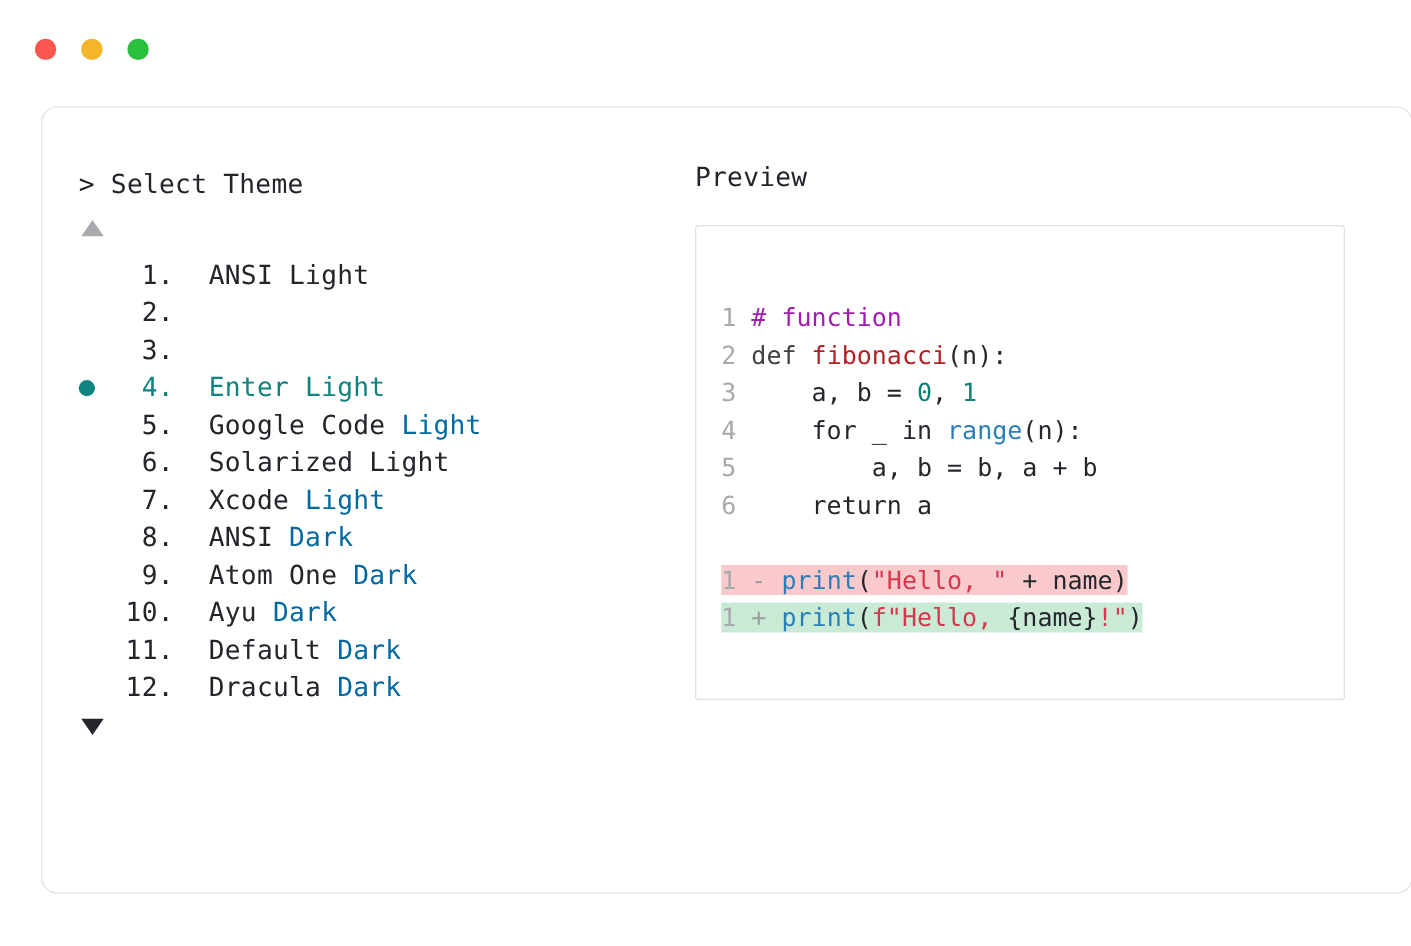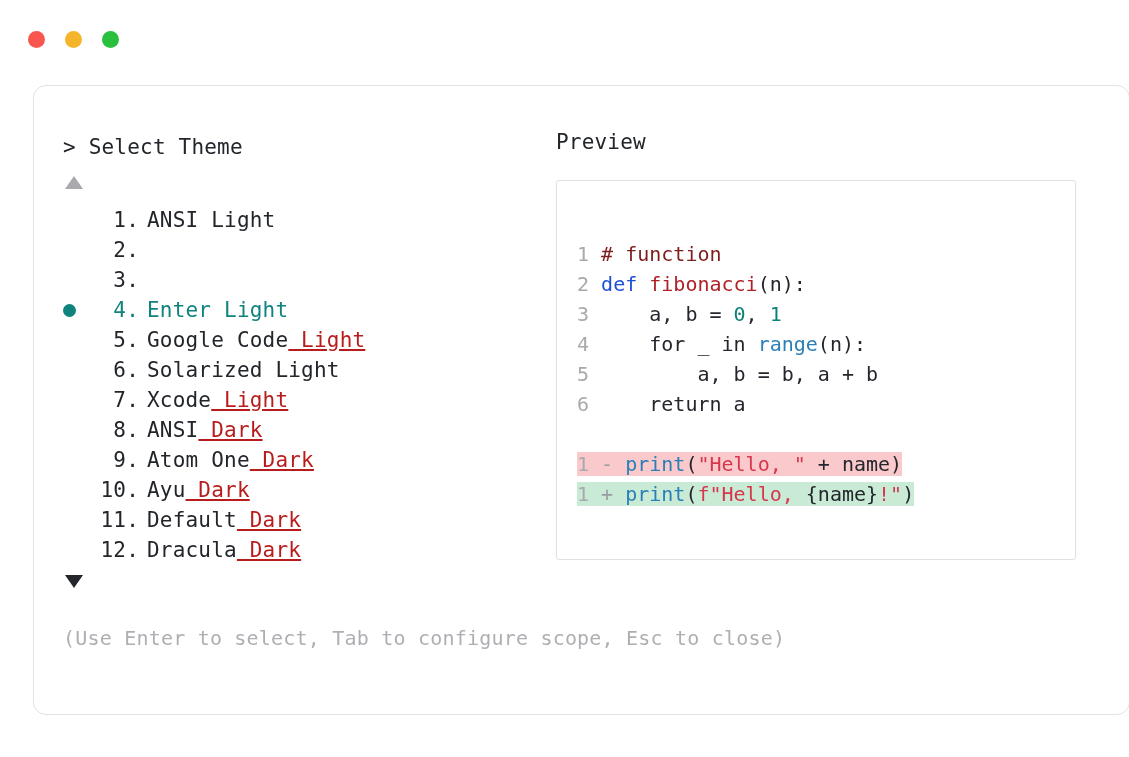--- a/index.html
+++ b/index.html
@@ -125,27 +125,26 @@
   }
   .idx {
     width: 46px;
     flex: 0 0 46px;
     text-align: right;
     color: #22252a;
     letter-spacing: 0.2px;
   }
   .name {
     color: #22252a;
-    margin-left: 8px;
+    margin-left: 28px;
     letter-spacing: 0.2px;
   }
   .variant {
-    color: #b91c1c;
-    letter-spacing: 0.2px;
-    text-decoration: underline;
+    color: #0369a1;
+    letter-spacing: 0.2px;
   }
   .theme-row.selected .idx,
   .theme-row.selected .name,
   .theme-row.selected .variant {
     color: #11837e;
   }
 
   
   .preview-box {
     margin-top: 24px;
@@ -168,26 +167,26 @@
   }
   .code-line {
     height: 30px;
     white-space: pre;
     display: block;
   }
   .ln {
     color: #a8a9ad;
   }
   .tok-plain   { color: #24262c; }
-  .tok-comment { color: #7f1d1d; }
+  .tok-comment { color: #a21caf; }
   .tok-func    { color: #b02128; }
   .tok-num     { color: #0a8077; }
   .tok-builtin { color: #2b7fb8; }
   .tok-str     { color: #d6374c; }
-  .tok-kw      { color: #1d4ed8; }
+  .tok-kw      { color: #404040; }
 
   .spacer-line { height: 30px; }
 
   .diff-del { background: #f9c9cc; }
   .diff-add { background: #c9ebd5; }
   .diff-mark { color: #9a9ba0; }
 
   
   .hint {
     position: absolute;
@@ -236,16 +235,15 @@
     </div>
 
     <div class="col-right">
       <div class="heading">Preview</div>
 
       <div class="preview-box">
         <div class="code" id="code-block"><span class="code-line"><span class="ln">1 </span><span class="tok-comment"># function</span></span><span class="code-line"><span class="ln">2 </span><span class="tok-kw">def </span><span class="tok-func">fibonacci</span><span class="tok-plain">(n):</span></span><span class="code-line"><span class="ln">3 </span><span class="tok-plain">    a, b = </span><span class="tok-num">0</span><span class="tok-plain">, </span><span class="tok-num">1</span></span><span class="code-line"><span class="ln">4 </span><span class="tok-plain">    for _ in </span><span class="tok-builtin">range</span><span class="tok-plain">(n):</span></span><span class="code-line"><span class="ln">5 </span><span class="tok-plain">        a, b = b, a + b</span></span><span class="code-line"><span class="ln">6 </span><span class="tok-plain">    return a</span></span><span class="code-line spacer-line"></span><span class="code-line"><span class="diff-del"><span class="ln">1 </span><span class="diff-mark">- </span><span class="tok-builtin">print</span><span class="tok-plain">(</span><span class="tok-str">"Hello, "</span><span class="tok-plain"> + name)</span></span></span><span class="code-line"><span class="diff-add"><span class="ln">1 </span><span class="diff-mark">+ </span><span class="tok-builtin">print</span><span class="tok-plain">(</span><span class="tok-str">f"Hello, </span><span class="tok-plain">{name}</span><span class="tok-str">!"</span><span class="tok-plain">)</span></span></span></div>
       </div>
     </div>
 
-    <div class="hint">(Use Enter to select, Tab to configure scope, Esc to close)</div>
 
   </div>
 </div>
 
 </body></html>

